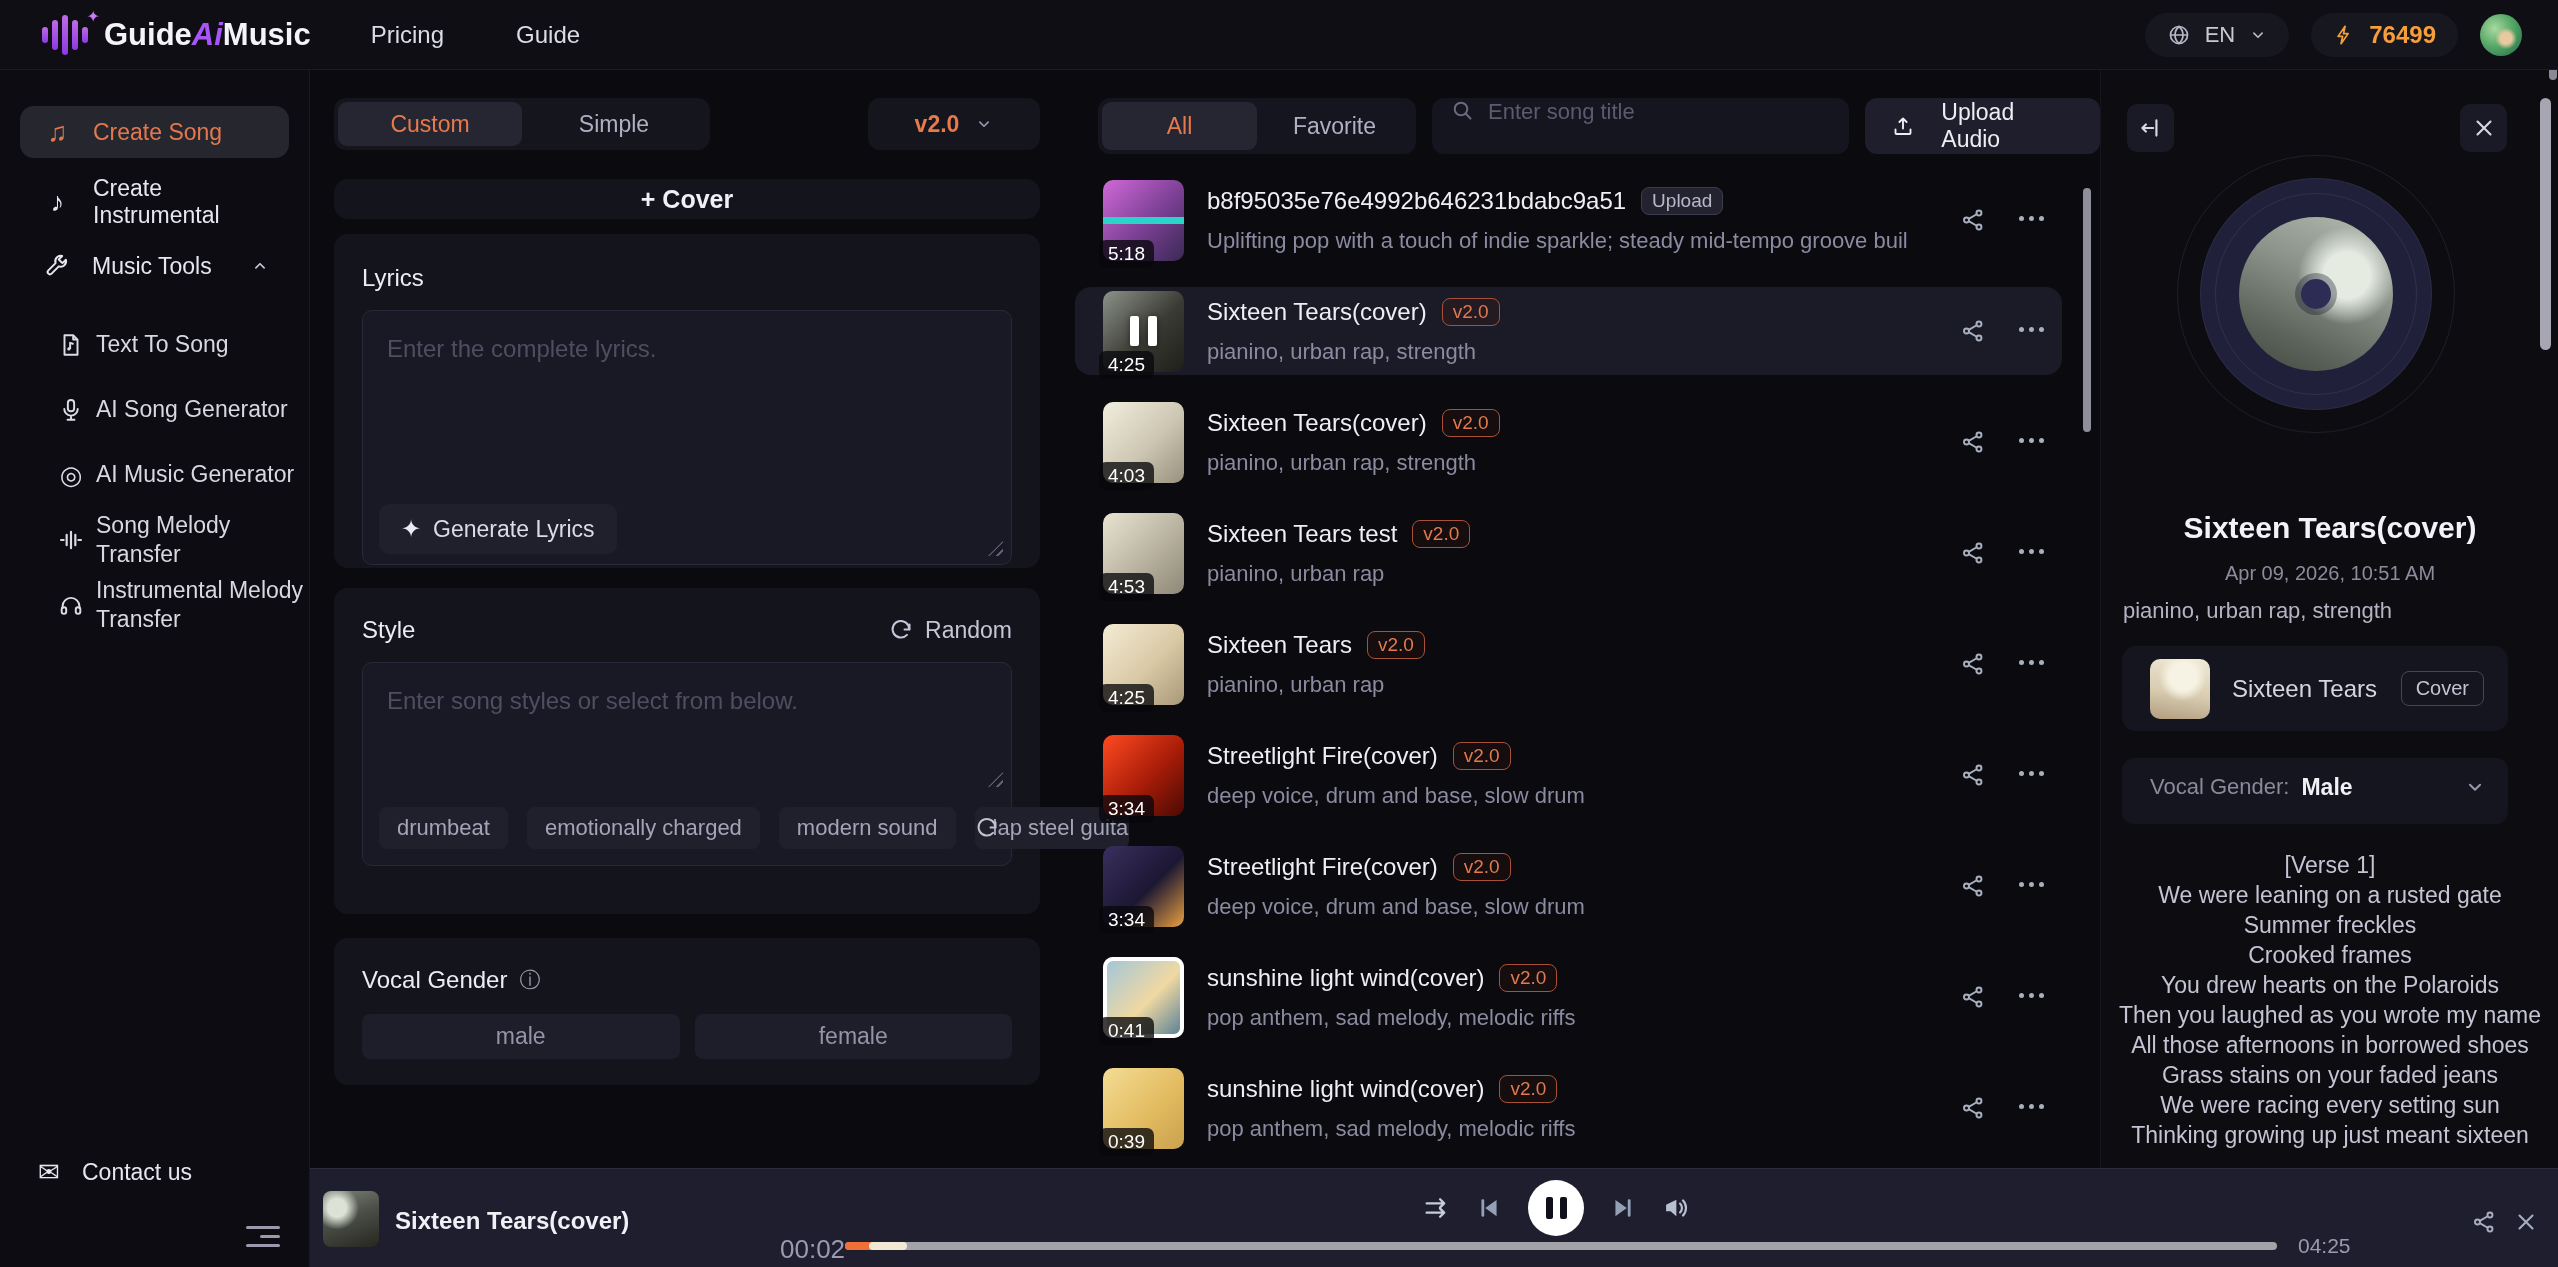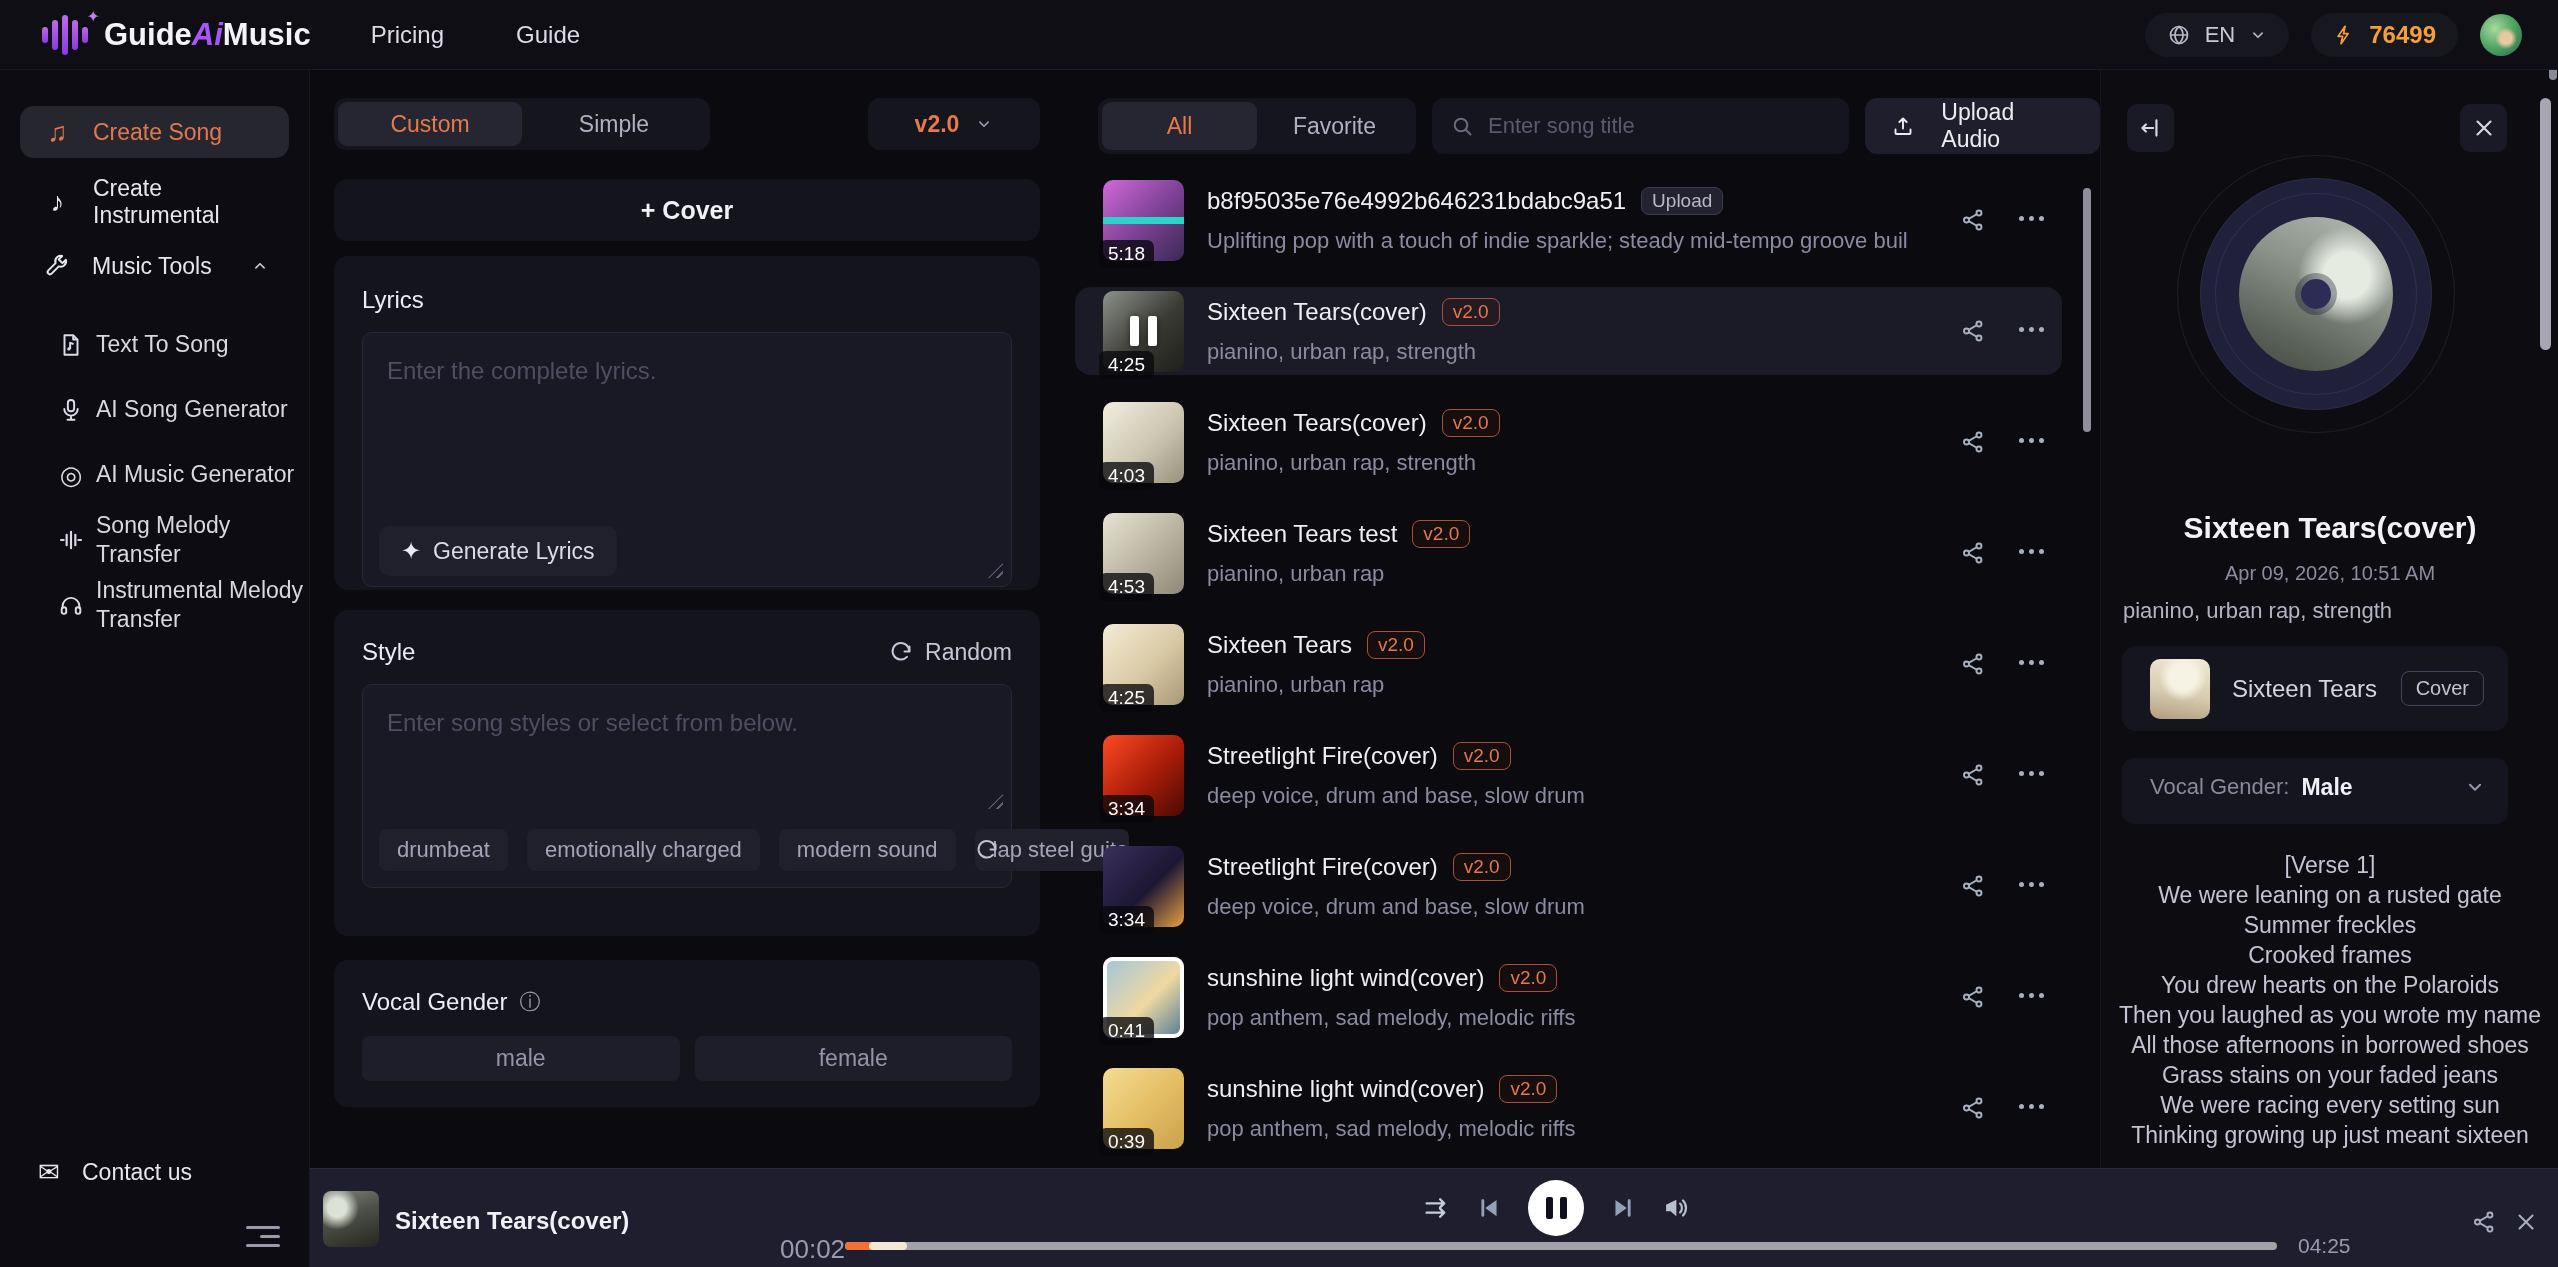--- a/index.html
+++ b/index.html
@@ -66,21 +66,21 @@
   .comp-row{display:flex;height:52px}
   .mode-toggle{width:376px;height:52px;background:#15151e;border-radius:12px;padding:4px;
                display:flex;box-sizing:border-box}
   .mode{flex:1;display:flex;align-items:center;justify-content:center;font-size:23px;
         color:#b0b0c2;border-radius:9px;cursor:pointer}
   .mode.active{background:#262633;color:#e8794a}
   .version-select{margin-left:auto;width:172px;height:52px;background:#15151e;border-radius:12px;
                   display:flex;align-items:center;justify-content:center;gap:16px;cursor:pointer}
   .ver{color:#e8794a;font-size:23px;font-weight:bold}
   .card{background:#14141d;border-radius:14px}
-  .cover-btn{margin-top:29px;height:62px;display:flex;align-items:center;justify-content:center;
+  .cover-btn{margin-top:29px;height:40px;display:flex;align-items:center;justify-content:center;
              font-size:25px;color:#f0f0f5;font-weight:bold;cursor:pointer}
   .lyrics-card{margin-top:15px;height:334px;padding:30px 28px;box-sizing:border-box}
   .card-title{font-size:24px;color:#ececf2}
   .box{position:relative;margin-top:18px;background:#191925;border:1px solid #282838;border-radius:10px}
   .lyrics-box{height:253px}
   .box-input{position:absolute;inset:0;width:100%;height:100%;background:transparent;border:none;
              outline:none;resize:none;padding:24px;font-family:inherit;font-size:24px;
              color:#d0d0dc;box-sizing:border-box}
   .box-input::placeholder{color:#4e4e62}
   .grip{position:absolute;right:8px;bottom:8px;width:15px;height:15px;
@@ -110,21 +110,21 @@
 
   
   .library{position:absolute;left:1060px;top:70px;width:1040px;height:1098px;box-sizing:border-box;overflow:hidden}
   .lib-head{display:flex;align-items:center;margin:28px 0 0 38px;gap:16px}
   .seg-toggle{width:325px;height:56px;background:#15151f;border-radius:12px;padding:4px;
               display:flex;box-sizing:border-box}
   .seg{flex:1;display:flex;align-items:center;justify-content:center;border-radius:9px;
        font-size:23px;color:#b0b0c2;cursor:pointer}
   .seg.active{background:#262633;color:#e8794a}
   .search{width:426px;height:56px;background:#15151f;border-radius:12px;display:flex;
-          align-items:center;padding:0 18px;gap:12px;box-sizing:border-box}
+          align-items:flex-start;padding:0 18px;gap:12px;box-sizing:border-box}
   .search .icon{color:#6a6a80}
   .search input{background:transparent;border:none;outline:none;color:#d0d0de;font-size:22px;
                 width:100%;font-family:inherit}
   .search input::placeholder{color:#5a5a70}
   .upload-btn{height:56px;padding:0 26px;background:#1e1e2c;border-radius:12px;display:flex;
               align-items:center;gap:26px;font-size:23px;color:#eceef2;cursor:pointer}
   .songs{margin:22px 0 0 15px;width:987px}
   .song-row{position:relative;height:88px;margin-bottom:23px;border-radius:16px;display:flex;
             align-items:center;padding-left:28px;box-sizing:border-box;cursor:pointer}
   .song-row.active{background:#1b1b28}

